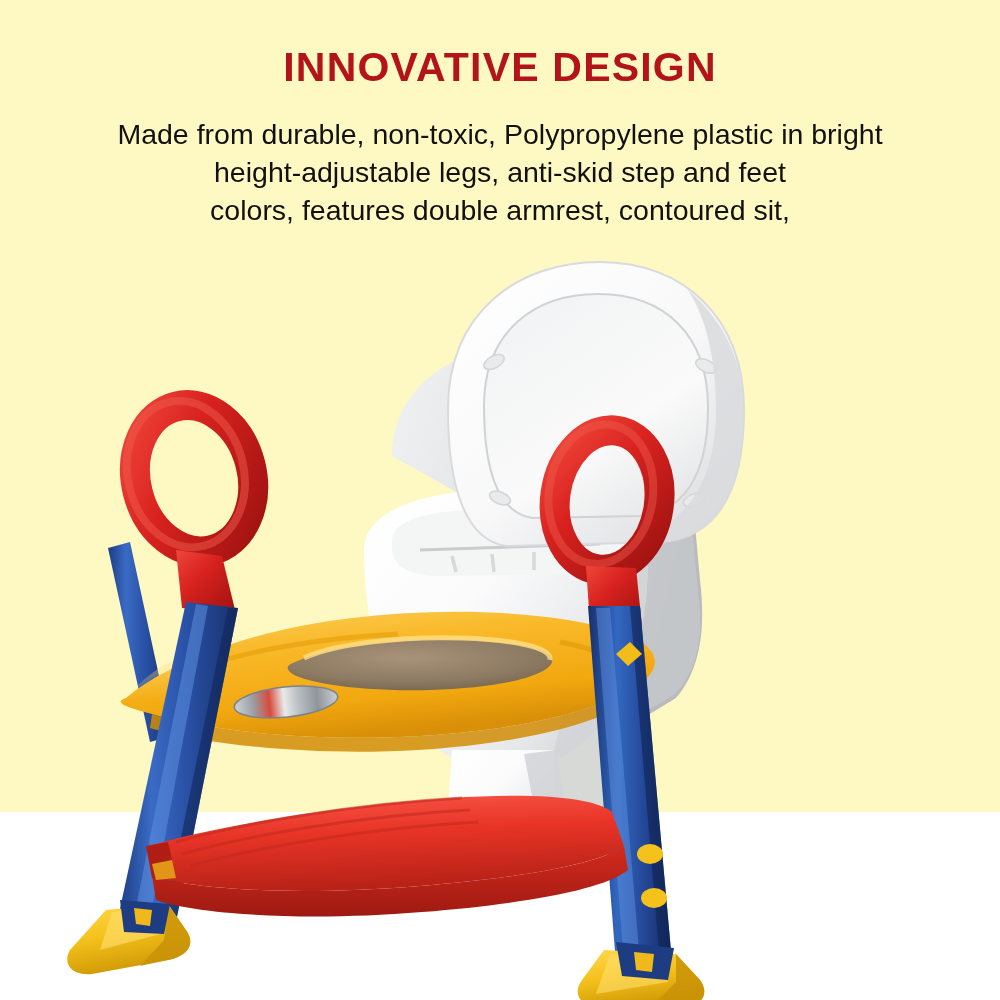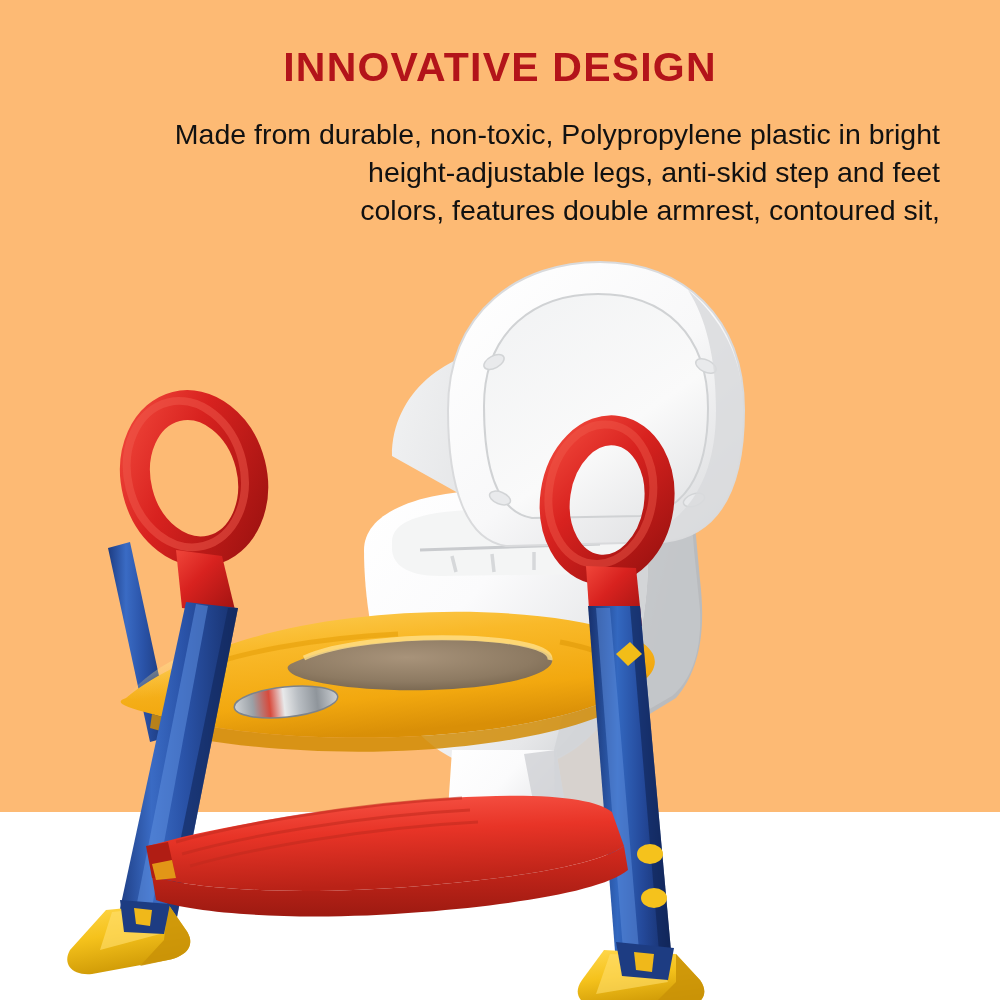--- a/index.html
+++ b/index.html
@@ -10,21 +10,21 @@
   body {
     width: 1000px;
     height: 1000px;
     font-family: "Liberation Sans", sans-serif;
     overflow: hidden;
     position: relative;
   }
   .page {
     width: 1000px;
     height: 812px;
-    background: #fdba74;
+    background: #fef9c3;
     position: relative;
     display: flex;
     flex-direction: column;
     align-items: center;
   }
   .headline {
     margin-top: 46px;
     font-size: 41px;
     font-weight: bold;
     letter-spacing: 1.2px;
@@ -39,21 +39,20 @@
     text-align: center;
     color: #111111;
     font-size: 28.5px;
     line-height: 1.34;
     font-weight: normal;
     font-family: "Liberation Sans", sans-serif;
   }
   .subcopy .line {
     display: block;
     white-space: nowrap;
-    text-align: right;
   }
   .product-stage {
     position: absolute;
     left: 0;
     top: 250px;
     width: 1000px;
     height: 750px;
   }
   .product-stage svg {
     display: block;

